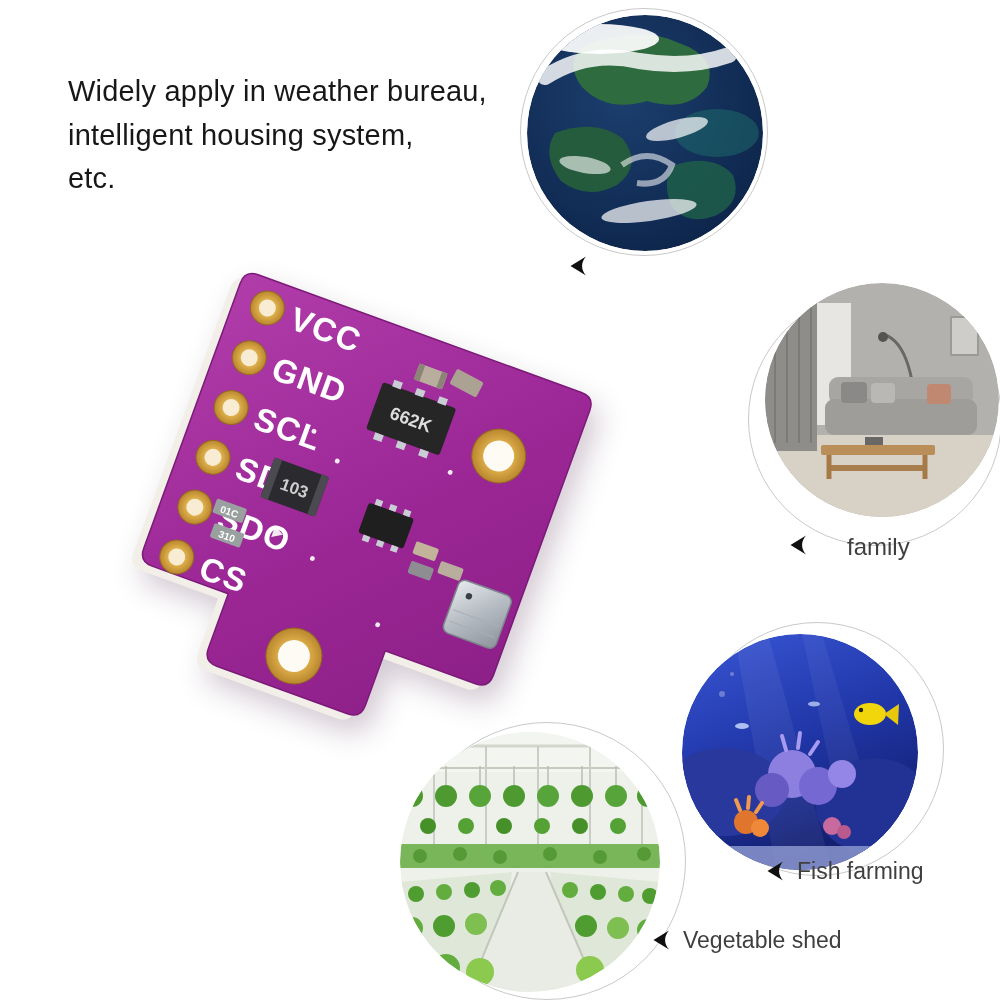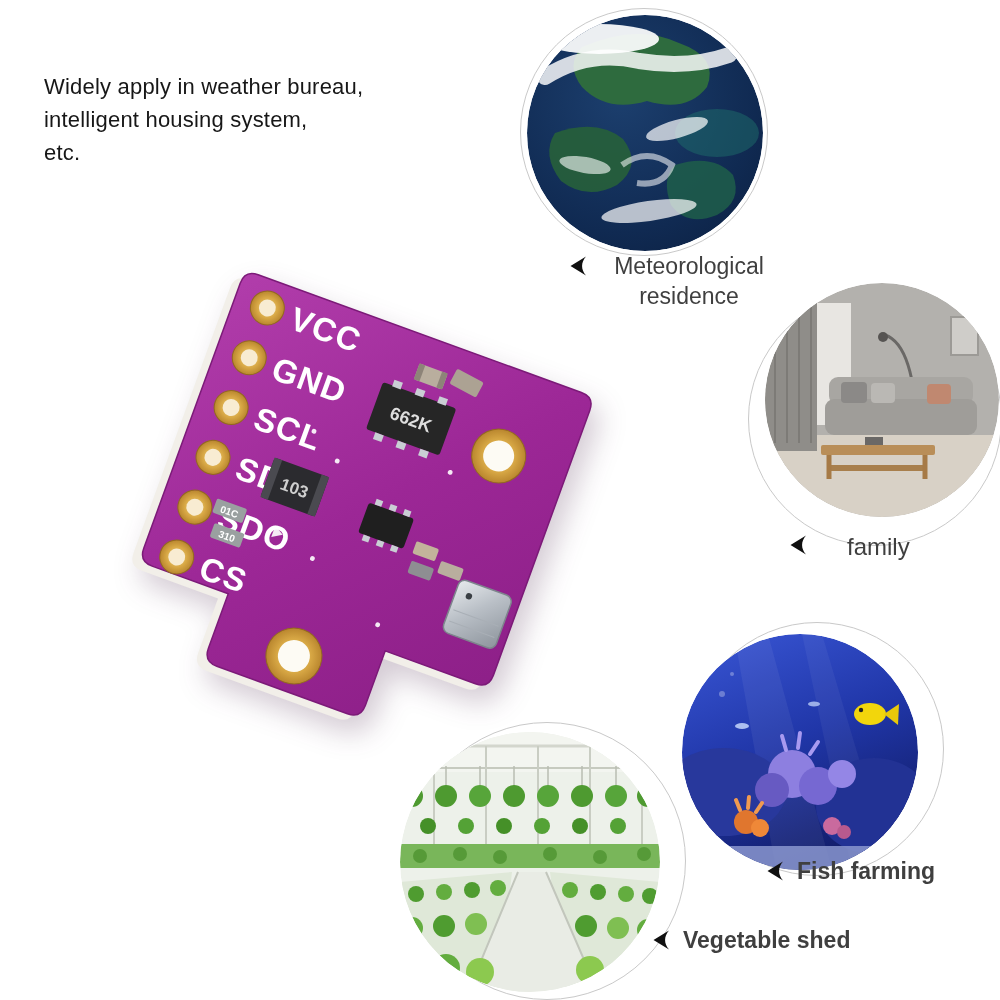--- a/index.html
+++ b/index.html
@@ -1,22 +1,22 @@
 <!DOCTYPE html>
 <html><head>
 <meta charset="utf-8">
 <style>
   html,body{margin:0;padding:0;background:#ffffff;}
   .canvas{
     position:relative;width:1000px;height:1000px;background:#ffffff;overflow:hidden;
     font-family:"Liberation Sans", sans-serif;
   }
   .intro{
-    position:absolute;left:44px;top:70px;width:520px;
-    font-size:22px;line-height:1.5;color:#171717;font-weight:500;letter-spacing:.2px;
+    position:absolute;left:68px;top:70px;width:520px;
+    font-size:29px;line-height:1.5;color:#171717;font-weight:500;letter-spacing:.2px;
   }
   .photo{position:absolute;border-radius:50%;overflow:hidden;}
   .photo svg{display:block;}
   .ring{position:absolute;border:1px solid #c9c9c9;border-radius:50%;pointer-events:none;}
   .app-label{
     position:absolute;display:flex;align-items:flex-start;gap:9px;
     color:#3f3f3f;font-size:23px;line-height:1.3;
   }
   .arrow{width:26px;height:26px;flex:0 0 auto;margin-top:1px;}
   .lbl-wrap2{width:178px;text-align:center;}
@@ -322,37 +322,36 @@
           <path d="M116 230 l10 6 l-10 6 z"></path>
         </g>
       </g>
     </svg>
   </div>
 
   <div class="app-label" style="left:565px;top:252px;">
     <svg class="arrow" viewBox="0 0 26 26">
       <path d="M21 3.5 L5.5 13 L21 22.5 C15.8 16.4 15.8 9.6 21 3.5 Z" fill="#101010"></path>
     </svg>
-    <span class="lbl-wrap2">Meteorological residence</span>
   </div>
 
   <div class="app-label" style="left:785px;top:531px;font-size:24px;gap:36px;">
     <svg class="arrow" viewBox="0 0 26 26">
       <path d="M21 3.5 L5.5 13 L21 22.5 C15.8 16.4 15.8 9.6 21 3.5 Z" fill="#101010"></path>
     </svg>
     <span>family</span>
   </div>
 
-  <div class="app-label" style="left:762px;top:857px;font-weight:bold;">
+  <div class="app-label" style="left:762px;top:857px;">
     <svg class="arrow" viewBox="0 0 26 26">
       <path d="M21 3.5 L5.5 13 L21 22.5 C15.8 16.4 15.8 9.6 21 3.5 Z" fill="#101010"></path>
     </svg>
     <span>Fish farming</span>
   </div>
 
-  <div class="app-label" style="left:648px;top:926px;font-weight:bold;">
+  <div class="app-label" style="left:648px;top:926px;">
     <svg class="arrow" viewBox="0 0 26 26">
       <path d="M21 3.5 L5.5 13 L21 22.5 C15.8 16.4 15.8 9.6 21 3.5 Z" fill="#101010"></path>
     </svg>
     <span>Vegetable shed</span>
   </div>
 
 </div>
 
 </body></html>

